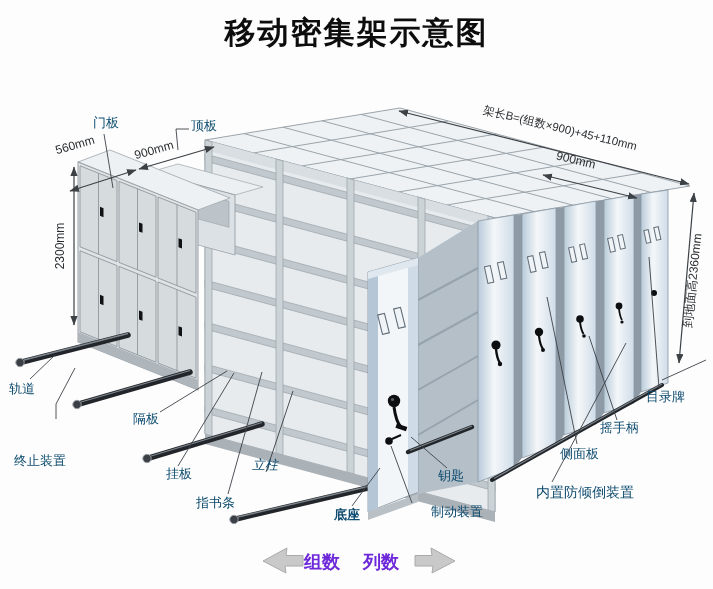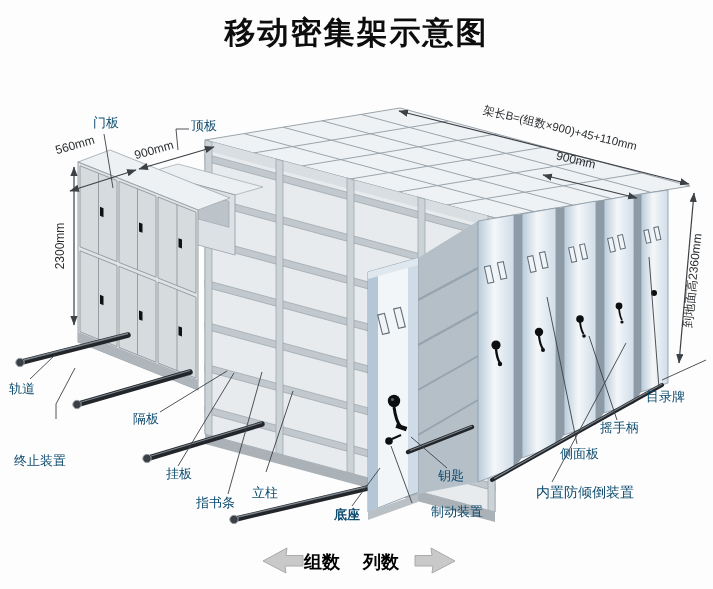--- a/index.html
+++ b/index.html
@@ -7,21 +7,21 @@
     position:relative;width:713px;height:589px;background:#fdfdfd;overflow:hidden;
     font-family:"Liberation Sans","DejaVu Sans",sans-serif;color:#17191b;
   }
   .stage svg{position:absolute;left:0;top:0;}
   .title{
     position:absolute;left:0;right:0;top:12px;text-align:center;
     font-size:31px;font-weight:bold;letter-spacing:2px;color:#0d0d0d;
   }
   .lbl{position:absolute;font-size:13px;line-height:1.1;white-space:nowrap;color:#0c4a6e;}
   .dim{position:absolute;font-size:12px;white-space:nowrap;color:#2a2d30;text-align:center;}
-  .legend-txt{position:absolute;font-size:18px;font-weight:600;color:#000000;white-space:nowrap;}
+  .legend-txt{position:absolute;font-size:18px;font-weight:600;color:#6d28d9;white-space:nowrap;}
 </style>
 </head>
 <body>
 
 <div class="stage">
 
   <svg width="713" height="589" viewBox="0 0 713 589">
     <defs>
       <marker id="ah" markerWidth="9" markerHeight="8" refX="7.5" refY="3" orient="auto-start-reverse">
         <path d="M0,0 L8,3 L0,6 Z" fill="#3c4146"></path>
@@ -254,21 +254,21 @@
   <div class="dim" style="left:548px;top:153px;width:56px;transform:rotate(13.5deg);">900mm</div>
   <div class="dim" style="left:633px;top:272px;width:120px;transform:rotate(-84deg);">到地面高2360mm</div>
 
   <div class="lbl" style="left:93px;top:116px;">门板</div>
   <div class="lbl" style="left:191px;top:119px;">顶板</div>
   <div class="lbl" style="left:9px;top:382px;">轨道</div>
   <div class="lbl" style="left:14px;top:410px;margin-top:44px;">终止装置</div>
   <div class="lbl" style="left:133px;top:412px;">隔板</div>
   <div class="lbl" style="left:166px;top:467px;">挂板</div>
   <div class="lbl" style="left:184px;top:496px;margin-left:12px;">指书条</div>
-  <div class="lbl" style="left:252px;top:486px;">立柱</div>
+  <div class="lbl" style="left:252px;top:458px;font-style:italic;">立柱</div>
   <div class="lbl" style="left:334px;top:508px;font-weight:bold;">底座</div>
   <div class="lbl" style="left:396px;top:505px;margin-left:35px;">制动装置</div>
   <div class="lbl" style="left:438px;top:469px;">钥匙</div>
   <div class="lbl" style="left:536px;top:485px;font-size:14px;">内置防倾倒装置</div>
   <div class="lbl" style="left:560px;top:447px;">侧面板</div>
   <div class="lbl" style="left:600px;top:421px;">摇手柄</div>
   <div class="lbl" style="left:646px;top:390px;">目录牌</div>
 
   <div class="legend-txt" style="left:304px;top:550px;">组数</div>
   <div class="legend-txt" style="left:363px;top:550px;">列数</div>

